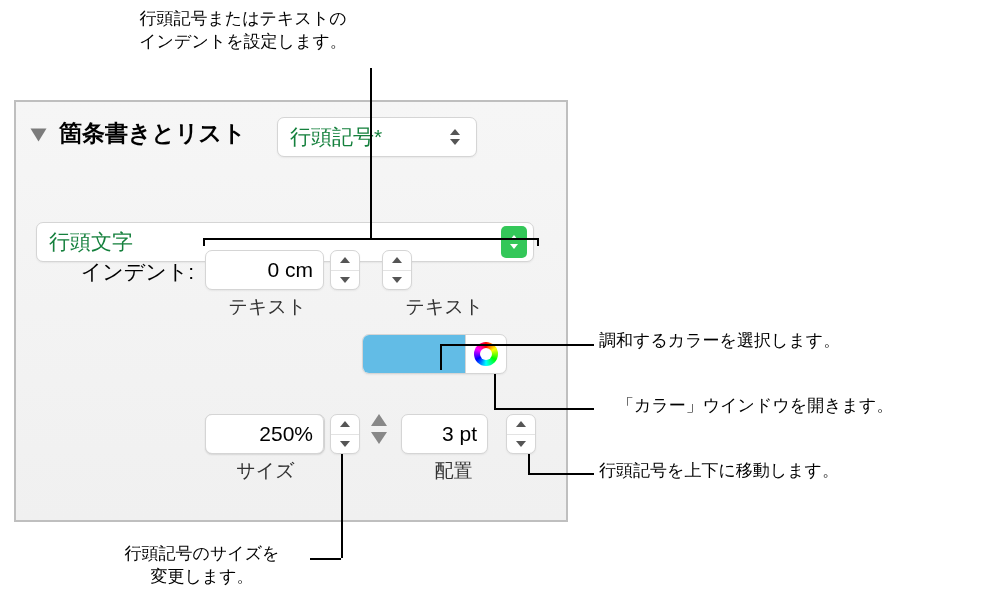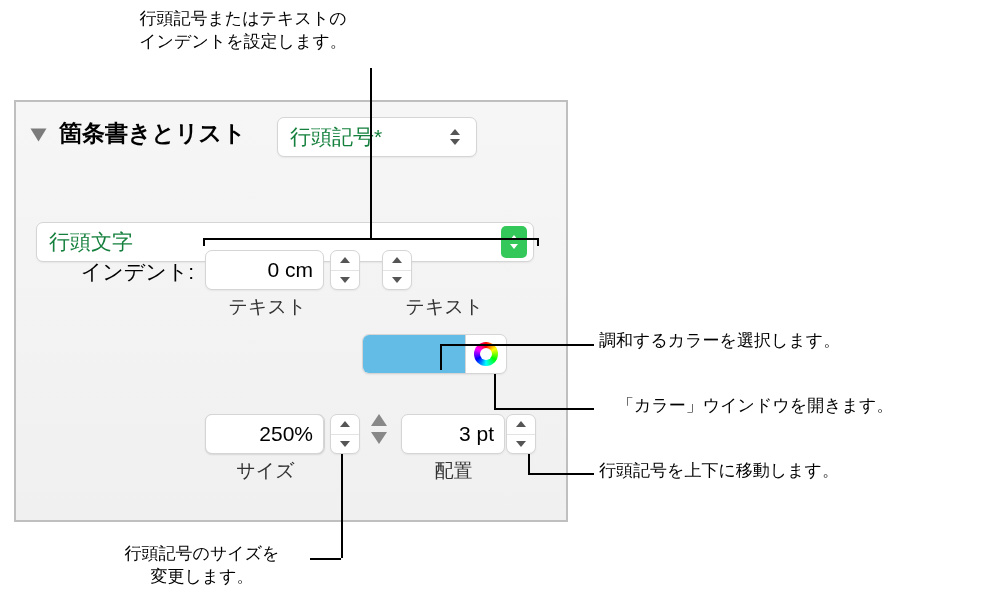--- a/index.html
+++ b/index.html
@@ -284,21 +284,21 @@
         </div>
     </div>
   </div>
   <div class="ctrl sub-lbl" style="left:187px; top:356px; width:125px">サイズ</div>
 
   <div class="ctrl align-icon" style="left:355px; top:312px">
     <div class="t-up"></div>
     <div class="t-dn"></div>
   </div>
 
-  <div class="ctrl" style="left:385px; top:312px; width:135px; display:flex; gap:1px">
+  <div class="ctrl" style="left:385px; top:312px; width:135px; display:flex; gap:18px">
     <div class="stepper-field" style="flex:1">
       <div class="val">3 pt</div>
     </div>
     <div class="stepper">
       <div class="half">
           <div class="tri-up"></div>
         </div>
       <div class="half">
           <div class="tri-dn"></div>
         </div>

